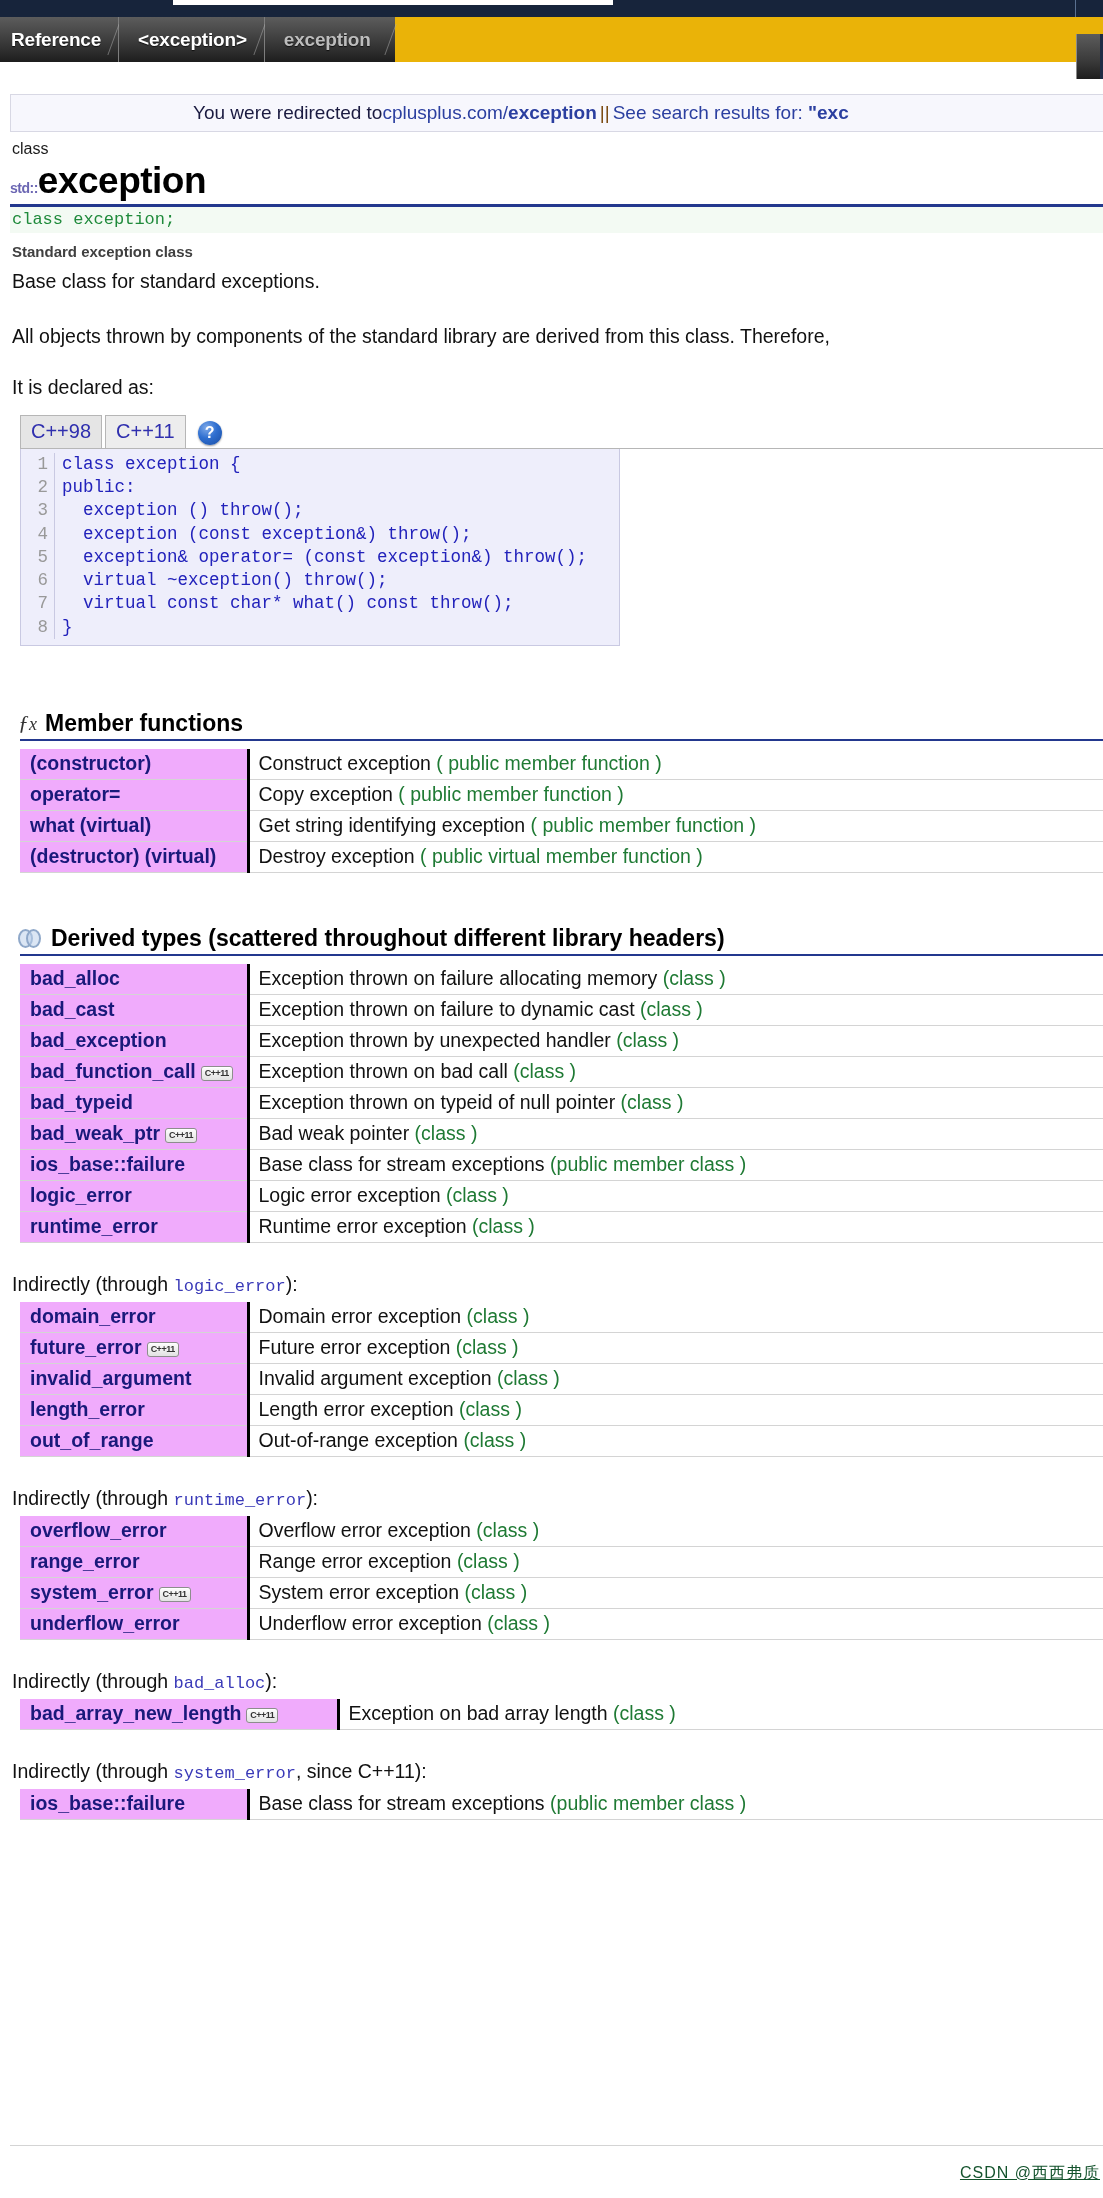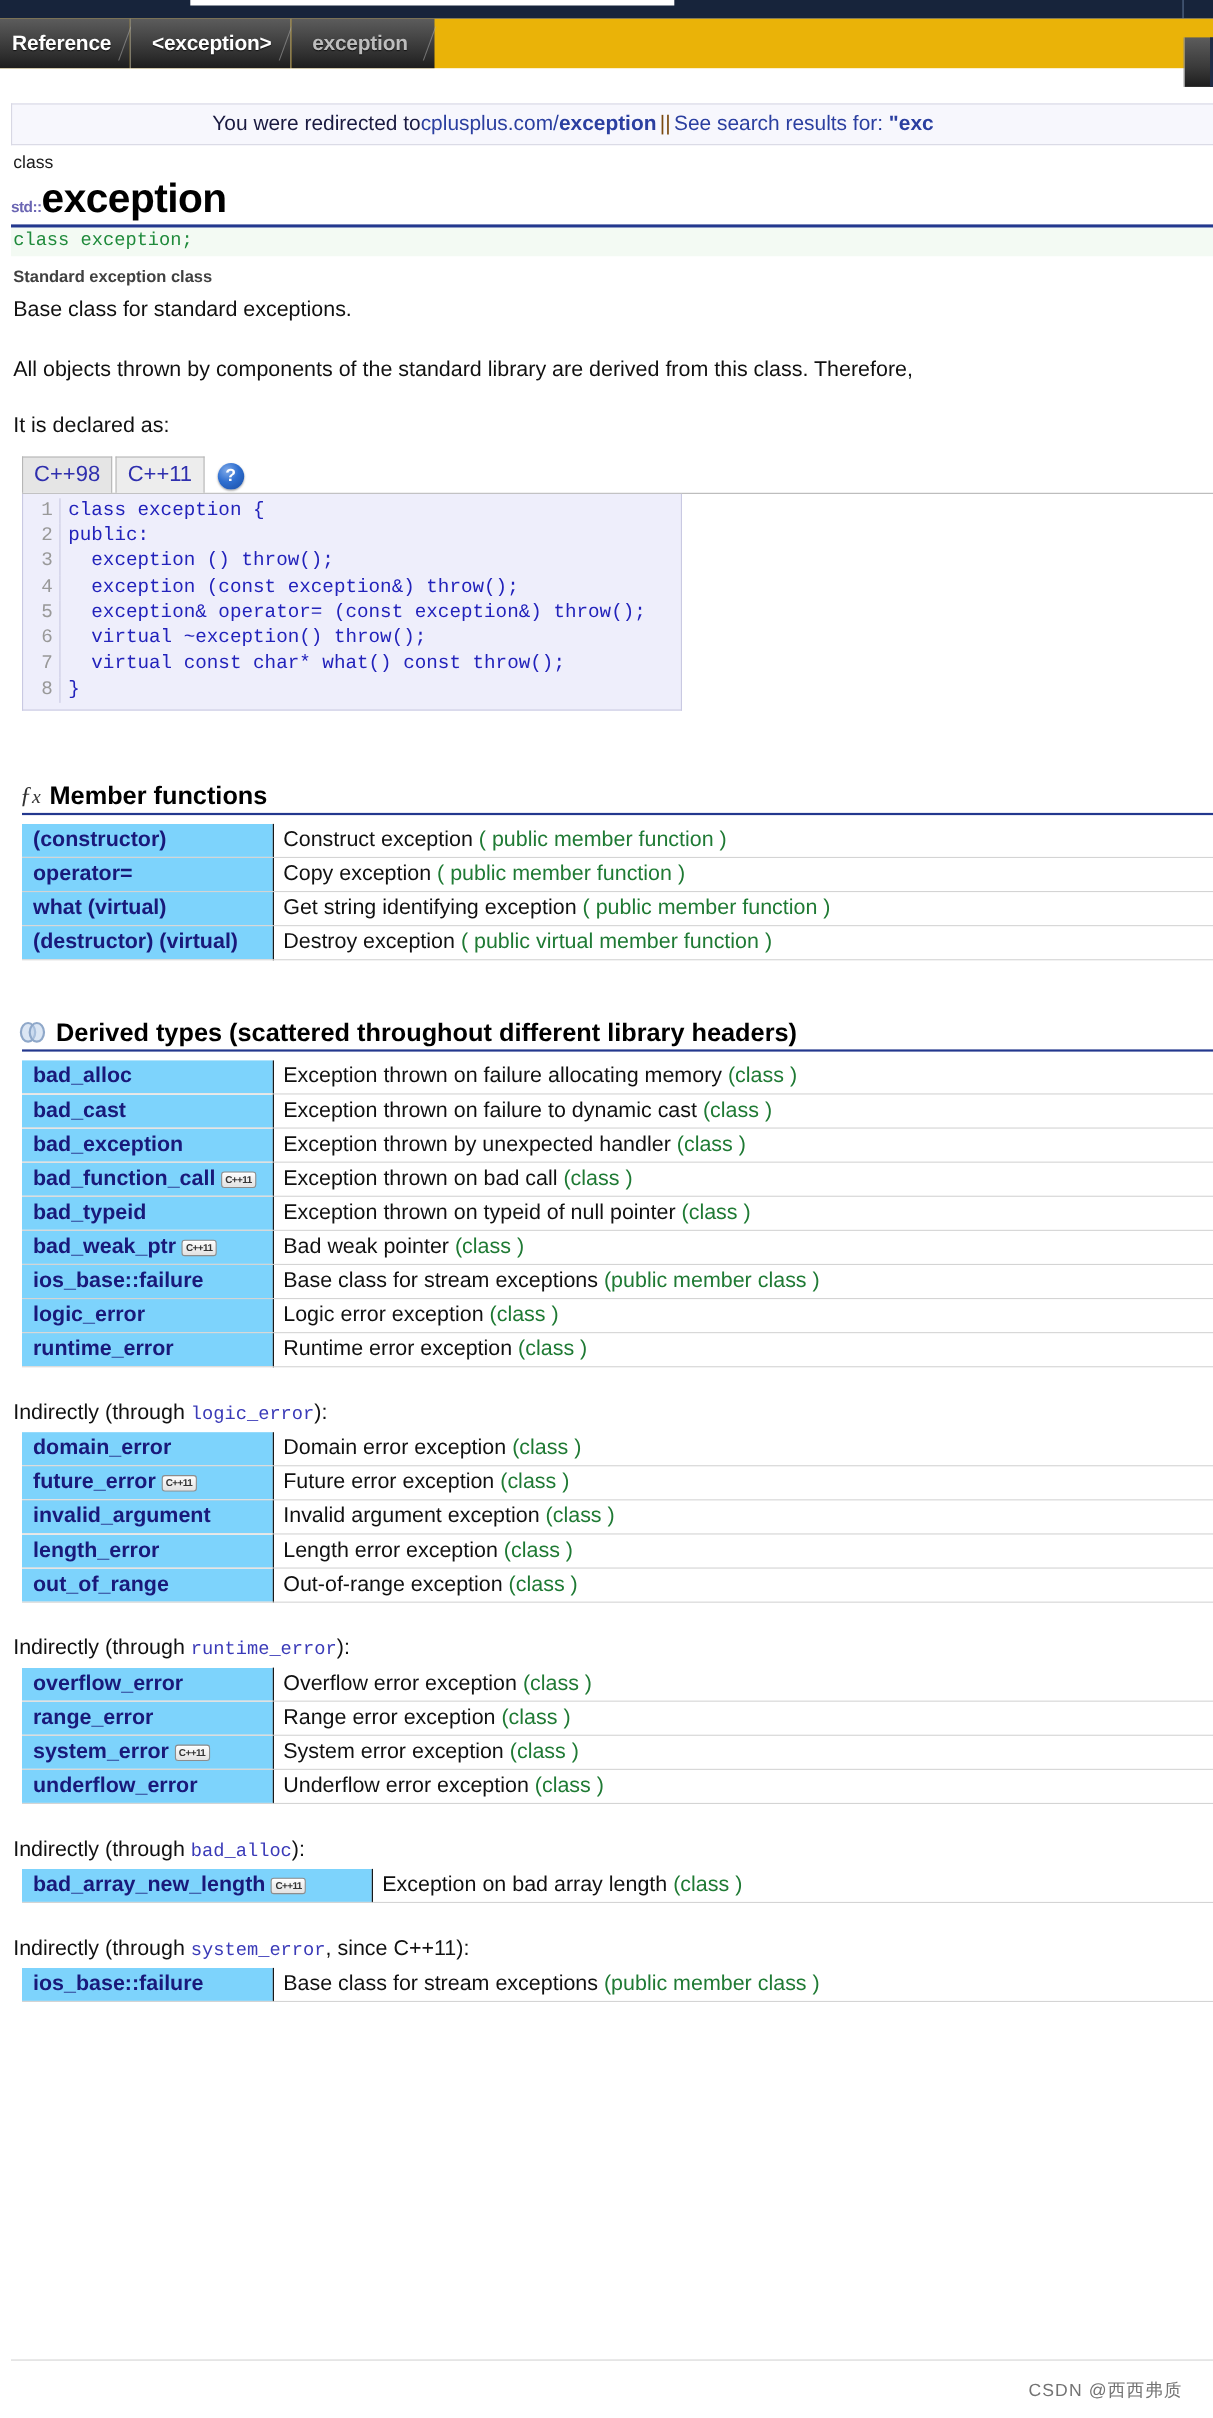--- a/index.html
+++ b/index.html
@@ -262,22 +262,22 @@
     margin-left: 10px;
     table-layout: fixed;
   }
   table.reftable td {
     border-bottom: 1px solid #d4d4d4;
     padding: 3px 0 4px 0;
     vertical-align: middle;
   }
   td.namecell {
     width: 228px;
-    background: #7dd3fc;
-    border-right: 1px solid #000000;
+    background: #f0abfc;
+    border-right: 3px solid #000000;
     padding-left: 10px !important;
     font-size: 19.5px;
     font-weight: bold;
     color: #19197a;
     white-space: nowrap;
     overflow: hidden;
   }
   td.desccell {
     padding-left: 9px !important;
     font-size: 19.5px;
@@ -309,25 +309,26 @@
   }
   .indirect .mono {
     font-family: "Liberation Mono", monospace;
     font-size: 17px;
     color: #3a3ab8;
   }
 
   
   .watermark {
     position: absolute;
-    right: 28px; bottom: 14px;
+    right: 3px; bottom: 14px;
     font-size: 16px;
-    color: #737373;
+    color: #14532d;
     letter-spacing: 1px;
     white-space: nowrap;
+    text-decoration: underline;
   }
   .bottom-rule {
     position: absolute;
     left: 10px; bottom: 52px;
     width: 1093px;
     border-bottom: 1px solid #d4d4d4;
   }
 </style>
 </head>
 <body>

